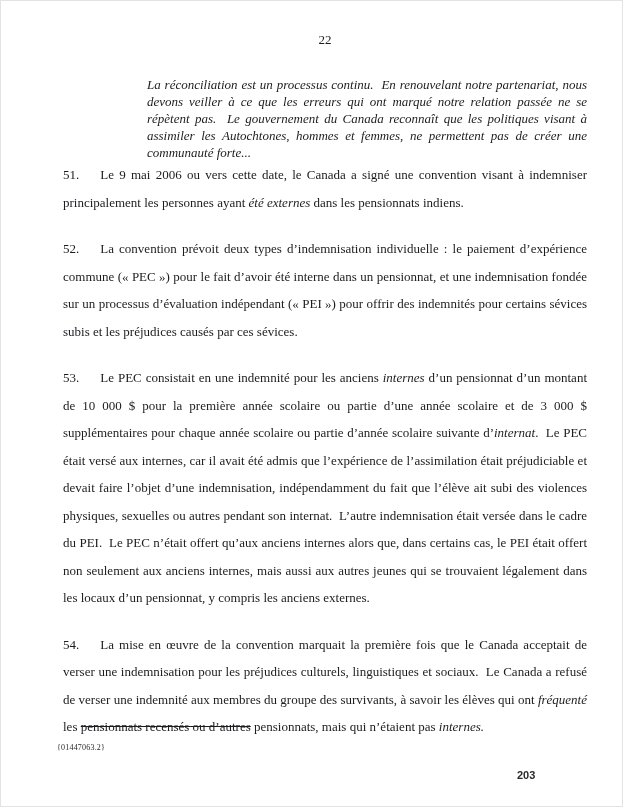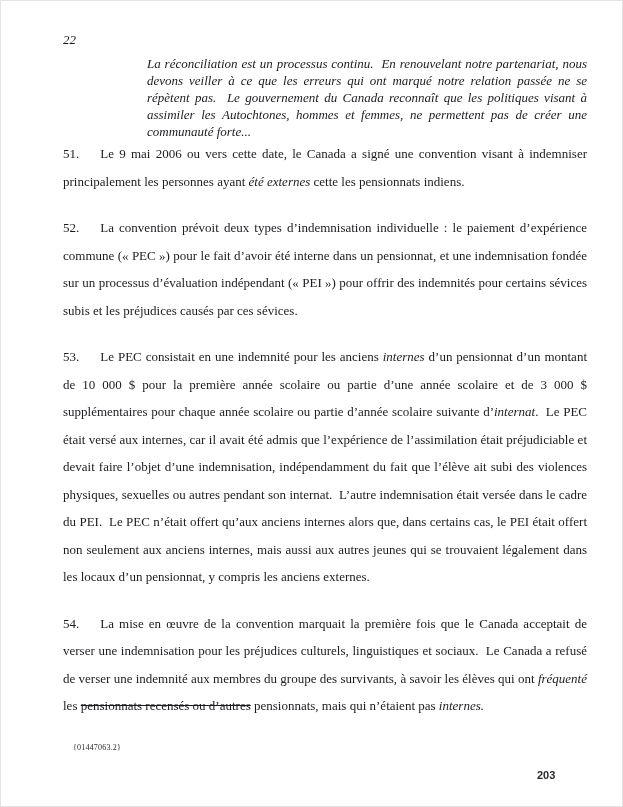--- a/index.html
+++ b/index.html
@@ -11,27 +11,26 @@
     background: #ffffff;
     font-family: "Liberation Serif", serif;
     color: #1c1c20;
     overflow: hidden;
     border: 1px solid #e3e3e3;
   }
   .content {
     padding: 30px 35px 0 62px;
   }
   .page-header-num {
-    text-align: left;
+    text-align: center;
     font-size: 13px;
     line-height: 18px;
-    font-style: italic;
   }
   .block-quote {
-    margin: 6px 0 0 84px;
+    margin: 27px 0 0 84px;
     font-size: 13px;
     font-style: italic;
     line-height: 17px;
     text-align: justify;
     hyphens: none;
   }
   .para {
     font-size: 13px;
     line-height: 27.5px;
     text-align: justify;
@@ -39,48 +38,48 @@
     hyphens: none;
     margin-top: 19px;
   }
   .para.first { margin-top: 0; }
   .pnum { }
   .ptab { display: inline-block; width: 21px; }
   .i { font-style: italic; }
   .strike { text-decoration: line-through; }
   .footer-doc-num {
     position: absolute;
-    left: 72px;
+    left: 56px;
     top: 742px;
     font-size: 8px;
     letter-spacing: 0.2px;
     color: #2a2a2e;
   }
   .footer-bates {
     position: absolute;
-    left: 536px;
+    left: 516px;
     top: 768px;
     font-family: "Liberation Sans", sans-serif;
     font-size: 11px;
     font-weight: 600;
     color: #2a2a2e;
   }
 </style>
 </head>
 <body>
 
 <div class="page">
   <div class="content">
 
     <div class="page-header-num">22</div>
 
     <div class="block-quote"><span class="i">La réconciliation est un processus continu.&nbsp; En renouvelant notre partenariat, nous devons veiller à ce que les erreurs qui ont marqué notre relation passée ne se répètent pas.&nbsp; Le gouvernement du Canada reconnaît que les politiques visant à assimiler les Autochtones, hommes et femmes, ne permettent pas de créer une communauté forte...</span></div>
 
     <div class="para first">
-      <span class="pnum">51.</span><span class="ptab"></span><span><span>Le 9 mai 2006 ou vers cette date, le Canada a signé une convention visant à indemniser principalement les personnes ayant </span><span class="i">été externes</span><span> cette les pensionnats indiens.</span></span>
+      <span class="pnum">51.</span><span class="ptab"></span><span><span>Le 9 mai 2006 ou vers cette date, le Canada a signé une convention visant à indemniser principalement les personnes ayant </span><span class="i">été externes</span><span> dans les pensionnats indiens.</span></span>
     </div>
 
     <div class="para">
       <span class="pnum">52.</span><span class="ptab"></span><span><span>La convention prévoit deux types d’indemnisation individuelle&nbsp;: le paiement d’expérience commune («&nbsp;PEC&nbsp;») pour le fait d’avoir été interne dans un pensionnat, et une indemnisation fondée sur un processus d’évaluation indépendant («&nbsp;PEI&nbsp;») pour offrir des indemnités pour certains sévices subis et les préjudices causés par ces sévices.</span></span>
     </div>
 
     <div class="para">
       <span class="pnum">53.</span><span class="ptab"></span><span><span>Le PEC consistait en une indemnité pour les anciens </span><span class="i">internes</span><span> d’un pensionnat d’un montant de 10&nbsp;000&nbsp;$ pour la première année scolaire ou partie d’une année scolaire et de 3&nbsp;000&nbsp;$ supplémentaires pour chaque année scolaire ou partie d’année scolaire suivante d’</span><span class="i">internat</span><span>.&nbsp; Le PEC était versé aux internes, car il avait été admis que l’expérience de l’assimilation était préjudiciable et devait faire l’objet d’une indemnisation, indépendamment du fait que l’élève ait subi des violences physiques, sexuelles ou autres pendant son internat.&nbsp; L’autre indemnisation était versée dans le cadre du PEI.&nbsp; Le PEC n’était offert qu’aux anciens internes alors que, dans certains cas, le PEI était offert non seulement aux anciens internes, mais aussi aux autres jeunes qui se trouvaient légalement dans les locaux d’un pensionnat, y compris les anciens externes.</span></span>
     </div>
 

